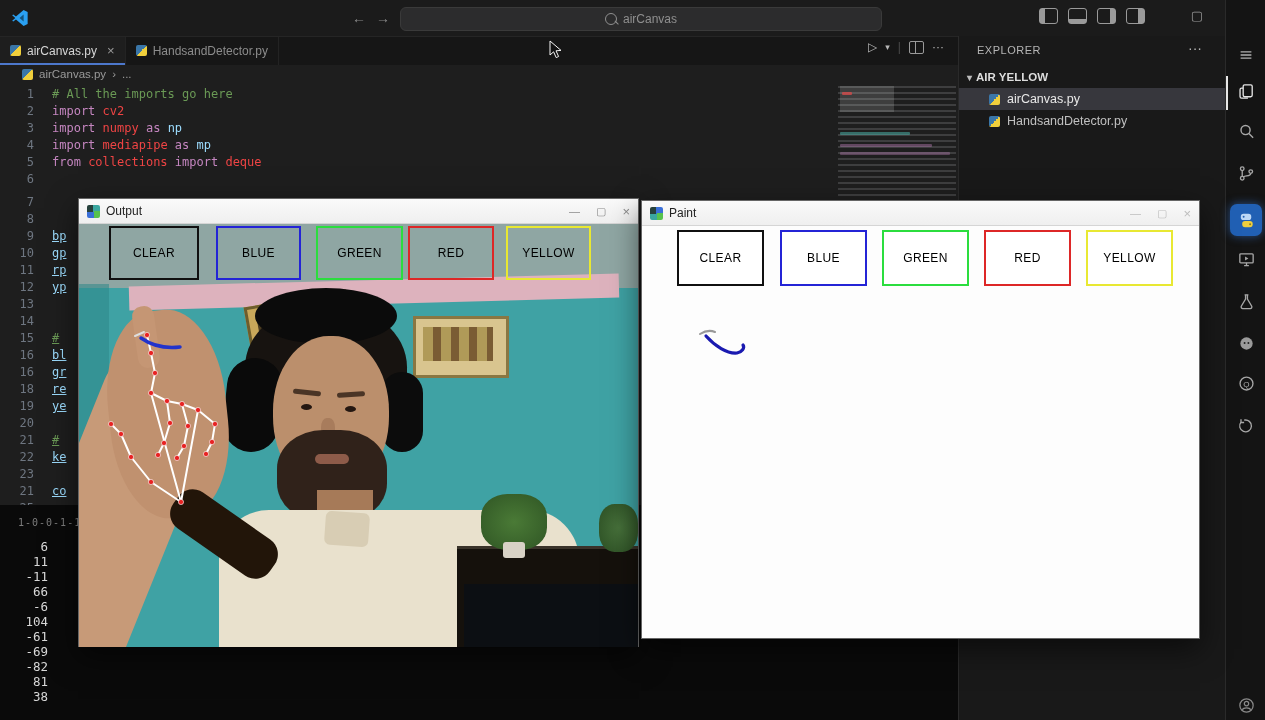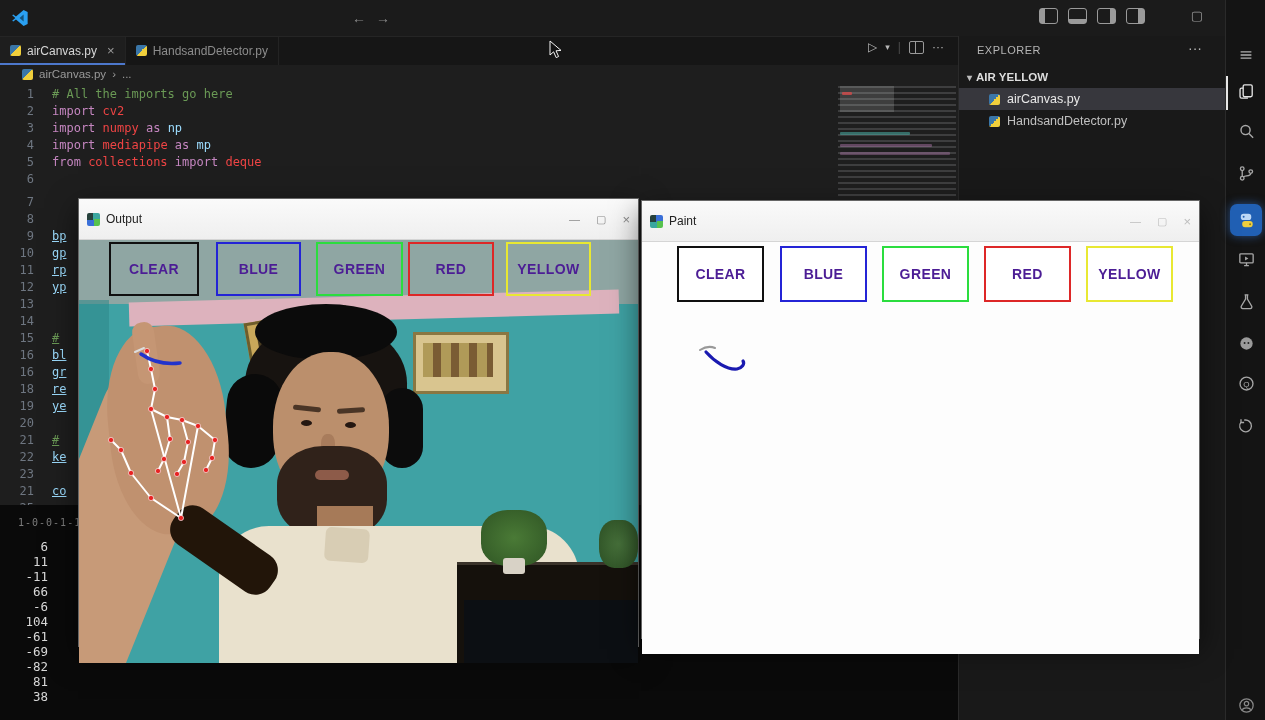--- a/index.html
+++ b/index.html
@@ -72,50 +72,54 @@
   
   .activitybar{position:absolute;left:1225px;top:0;width:40px;height:720px;background:#141414;
                border-left:1px solid #2a2a2a;z-index:11;}
   .ab-icon{position:absolute;left:9px;width:22px;height:22px;display:flex;align-items:center;justify-content:center;}
   .ab-ind{position:absolute;left:0;width:2px;height:34px;background:#e6e6e6;}
   .pytile{position:absolute;left:4px;width:32px;height:32px;border-radius:7px;background:var(--pytile,#2160b4);
           box-shadow:0 0 10px rgba(60,130,230,.55);display:flex;align-items:center;justify-content:center;}
   
   .window{position:absolute;border:1px solid #666;box-shadow:0 10px 28px rgba(0,0,0,.55);background:#fff;}
   .win-titlebar{height:24px;background:linear-gradient(#fafafa,#efefef);border-bottom:1px solid #d5d5d5;
-                display:flex;align-items:center;padding:8px 8px;gap:6px;font-size:12px;color:#222;}
+                display:flex;align-items:center;padding:0 8px;gap:6px;font-size:12px;color:#222;}
   .cvicon{width:13px;height:13px;border-radius:2px;flex:0 0 auto;
           background:conic-gradient(#3aa7a0 0 25%,#57c24e 0 50%,#3a6fd8 0 75%,#26413c 0 100%);}
   .win-ctls{margin-left:auto;display:flex;gap:16px;color:#8a8a8a;font-size:11px;align-items:center;}
   .outwin{left:78px;top:198px;width:559px;height:447px;z-index:50;}
   .paintwin{left:641px;top:200px;width:557px;height:437px;z-index:60;}
   .cam{position:relative;width:100%;height:423px;overflow:hidden;background:var(--wall,#3fa2a4);}
   .canvas{position:relative;width:100%;height:412px;overflow:hidden;background:#fdfdfd;}
   .cvbtn{position:absolute;top:2px;height:54px;border:2px solid #000;display:flex;align-items:center;
          justify-content:center;box-sizing:border-box;}
   .canvas .cvbtn{top:4px;height:56px;background:#fff;}
-  .cvbtn-label{font-size:14px;font-weight:bold;letter-spacing:.4px;color:#4c1d95;
+  .cvbtn-label{font-size:12px;font-weight:normal;letter-spacing:.4px;color:#000000;
                font-family:"Liberation Sans",sans-serif;}
   
   .scene{position:absolute;}
   svg.overlay{position:absolute;left:0;top:0;pointer-events:none;}
   .cursor{position:absolute;left:549px;top:40px;z-index:100;}
 </style>
 </head>
 <body>
 
 <div id="app">
 
   <div class="titlebar">
     <svg class="vscode-logo" viewBox="0 0 19 20">
       <path d="M13.5 1 L5 8.2 L2 6 L0.8 7 L4.3 10 L0.8 13 L2 14 L5 11.8 L13.5 19 L18 16.8 V3.2 Z" fill="#2aa0f2"></path>
       <path d="M13.5 6 L9 10 L13.5 14 Z" fill="#14537d"></path>
     </svg>
     <span class="navarrow" style="left:352px;">←</span>
     <span class="navarrow" style="left:376px;">→</span>
+    <div class="cmdcenter">
+      <span class="mag"></span>
+      <span>airCanvas</span>
+    </div>
     <div class="layouticons">
       <div class="lic left"></div>
       <div class="lic bottom"></div>
       <div class="lic right"></div>
       <div class="lic grid"></div>
     </div>
     <span class="winctl" style="right:62px;">▢</span>
     <span class="winctl" style="right:14px;font-size:15px;">×</span>
   </div>
 

